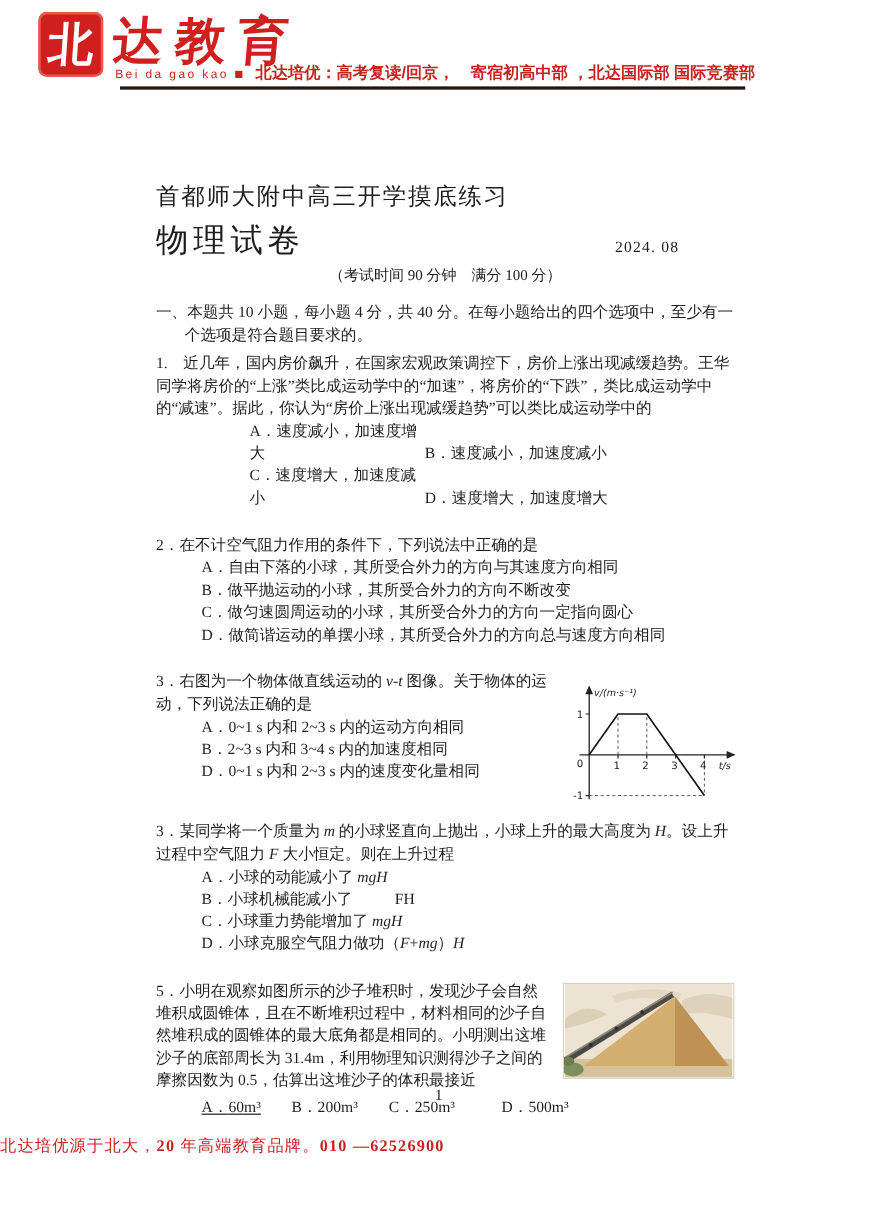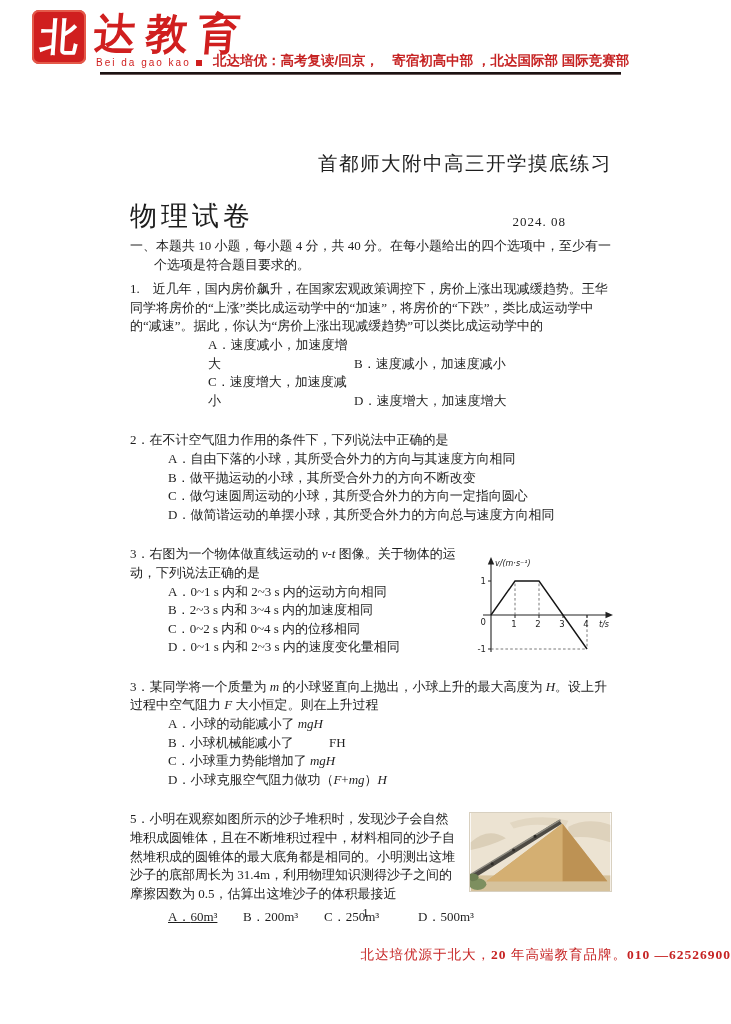--- a/index.html
+++ b/index.html
@@ -30,21 +30,21 @@
   .tagline {
     position:absolute; left:213px; top:52px; width:410px;
     color:#c62323; font-size:13.5px; font-weight:bold;
     font-family:"Liberation Sans","DejaVu Sans",sans-serif;
     white-space:nowrap;
   }
   .header-rule { position:absolute; left:100px; top:72px; width:521px; height:3px; background:#1c1212; border-bottom:1px solid #6b5a5a; }
 
   
   .content { position:absolute; left:130px; top:150px; width:482px; }
-  .t1 { text-align:right; font-size:19.5px; letter-spacing:1.5px; margin-bottom:21px; }
+  .t1 { text-align:left; font-size:19.5px; letter-spacing:1.5px; margin-bottom:5px; }
   .t2row { position:relative; text-align:left; margin-bottom:3px; }
   .t2 { font-size:27px; letter-spacing:4px; }
   .date { position:absolute; right:46px; bottom:4px; font-size:13px; letter-spacing:1px; }
   .subtl { text-align:center; font-size:12.5px; margin-bottom:13px; }
 
   p, .opt { font-size:13px; line-height:18.6px; }
   .sec { padding-left:24px; text-indent:-24px; margin-bottom:6px; }
   .q { margin-bottom:21px; }
   .opts { margin-left:38px; }
   .optrow .opt { display:inline-block; }
@@ -61,21 +61,21 @@
   .vt-chart svg { width:100%; height:100%; font-family:"DejaVu Sans","Liberation Sans",sans-serif; }
 
   
   .sand { float:right; width:143px; height:80px; margin:2px 0 4px 9px; border:1px solid #d8d0c0; }
   .sand svg { width:100%; height:100%; display:block; }
   .q5 .opts { clear:left; margin-top:4px; }
 
   
   .pageno { position:absolute; left:0; top:905px; width:731px; text-align:center; font-size:13px; }
   .footer {
-    position:absolute; left:0; top:946px; width:731px; text-align:right;
+    position:absolute; left:0; top:946px; width:731px; text-align:left;
     color:#c62323; font-size:13.5px; letter-spacing:1px;
   }
 </style>
 </head>
 <body>
 
 <div class="logo-seal">
   <span>北</span>
 </div>
 <div class="logo-brand">达教育</div>
@@ -85,20 +85,21 @@
 <div class="tagline">北达培优：高考复读/回京，　寄宿初高中部 ，北达国际部 国际竞赛部</div>
 <div class="header-rule"></div>
 
 <div class="content">
 
   <div class="t1">首都师大附中高三开学摸底练习</div>
   <div class="t2row">
     <span class="t2">物理试卷</span>
     <span class="date">2024. 08</span>
   </div>
+  <div class="subtl">（考试时间 90 分钟　满分 100 分）</div>
 
   <p class="sec">一、本题共 10 小题，每小题 4 分，共 40 分。在每小题给出的四个选项中，至少有一个选项是符合题目要求的。</p>
 
   <div class="q">
     <p>1.　近几年，国内房价飙升，在国家宏观政策调控下，房价上涨出现减缓趋势。王华同学将房价的“上涨”类比成运动学中的“加速”，将房价的“下跌”，类比成运动学中的“减速”。据此，你认为“房价上涨出现减缓趋势”可以类比成运动学中的</p>
     <div class="opts optrow">
       <span class="opt colA"><span>A．</span><span>速度减小，加速度增大</span></span>
       <span class="opt"><span>B．</span><span>速度减小，加速度减小</span></span>
     </div>
     <div class="opts optrow">
@@ -115,21 +116,20 @@
       <div class="opt"><span>C．</span><span>做匀速圆周运动的小球，其所受合外力的方向一定指向圆心</span></div>
       <div class="opt"><span>D．</span><span>做简谐运动的单摆小球，其所受合外力的方向总与速度方向相同</span></div>
     </div>
   </div>
 
   <div class="q q3wrap">
     <p class="stem"><span>3．右图为一个物体做直线运动的 </span><span style="font-style: italic;">v-t</span><span> 图像。关于物体的运动，下列说法正确的是</span></p>
     <div class="opts">
       <div class="opt"><span>A．</span><span>0~1 s 内和 2~3 s 内的运动方向相同</span></div>
       <div class="opt"><span>B．</span><span>2~3 s 内和 3~4 s 内的加速度相同</span></div>
-      <div class="opt"><span>C．</span><span>0~2 s 内和 0~4 s 内的位移相同</span></div>
       <div class="opt"><span>D．</span><span>0~1 s 内和 2~3 s 内的速度变化量相同</span></div>
     </div>
     <div class="vt-chart">
       <svg viewBox="0 0 137 96">
           <line x1="14" y1="3" x2="14" y2="95" stroke="#222" stroke-width="1.1"></line>
           <line x1="6" y1="58" x2="131" y2="58" stroke="#222" stroke-width="1.1"></line>
           <path d="M 14 0 l -3.2 7.5 l 6.4 0 z" fill="#222"></path>
           <path d="M 136 58 l -7.5 -3.2 l 0 6.4 z" fill="#222"></path>
           <line x1="38" y1="58" x2="38" y2="24" stroke="#555" stroke-width="0.8" stroke-dasharray="2.6,2.2"></line>
           <line x1="62" y1="58" x2="62" y2="24" stroke="#555" stroke-width="0.8" stroke-dasharray="2.6,2.2"></line>

